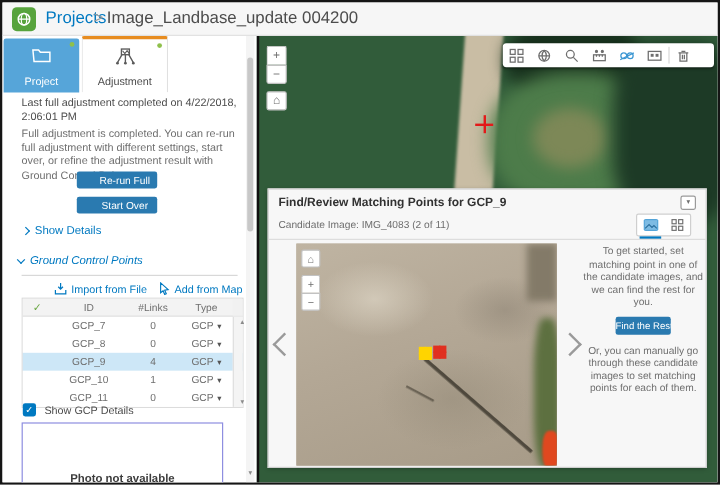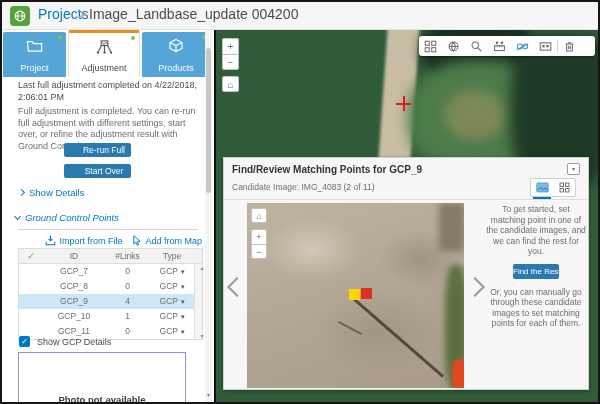--- a/index.html
+++ b/index.html
@@ -179,29 +179,20 @@
             <path d="M6 6.5 L2 13.5 M12 6.5 L16 13.5 M9 6.5 L9 13.5" stroke="#5a5a5a" stroke-width="1.2"></path>
             <circle cx="2" cy="14" r="1.2" fill="#5a5a5a"></circle>
             <circle cx="16" cy="14" r="1.2" fill="#5a5a5a"></circle>
             <circle cx="9" cy="14" r="1.2" fill="#5a5a5a"></circle>
           </svg>
       </span>
       <span class="tlabel">Adjustment</span>
       <span class="dot"></span>
     </div>
 
-    <div class="tab t2">
-      <span class="ticon">
-        <svg width="16" height="15" viewBox="0 0 16 15">
-            <path d="M8 1.5 L14 4.5 L14 10.5 L8 13.5 L2 10.5 L2 4.5 Z M2 4.5 L8 7.5 L14 4.5 M8 7.5 L8 13.5" fill="none" stroke="#fff" stroke-width="1.2"></path>
-          </svg>
-      </span>
-      <span class="tlabel">Products</span>
-      <span class="dot"></span>
-    </div>
 
     <div class="sb-text status-line">Last full adjustment completed on 4/22/2018, 2:06:01 PM</div>
     <div class="sb-text desc-line">Full adjustment is completed. You can re-run full adjustment with different settings, start over, or refine the adjustment result with Ground Control Points.</div>
 
     <button class="sb-btn btn-rerun">Re-run Full</button>
     <button class="sb-btn btn-start">Start Over</button>
 
     <div class="sb-link show-settings">
       <span class="chev right sm blue"></span>
       <span>Show Details</span>

